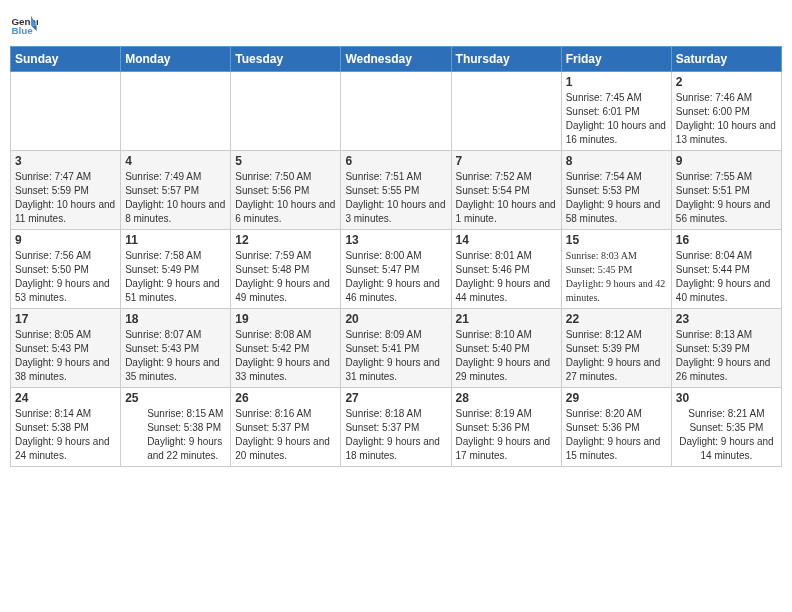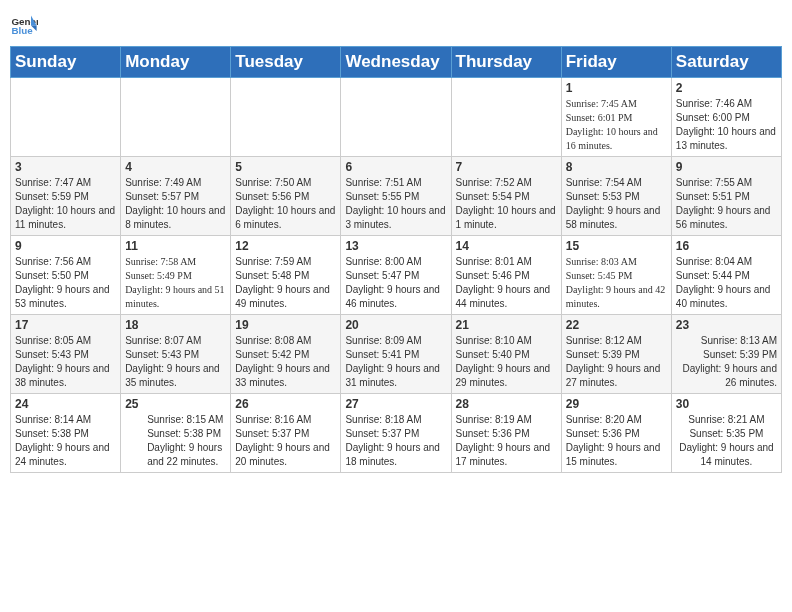--- a/index.html
+++ b/index.html
@@ -38,21 +38,21 @@
       font-size: 16px;
       color: #555;
     }
     .calendar {
       width: 100%;
       border-collapse: collapse;
     }
     .calendar th {
       background: #2e6fba;
       color: #fff;
-      font-size: 17px;
+      font-size: 12px;
       font-weight: bold;
       padding: 5px 4px;
       text-align: left;
       border: 1px solid #5a9fd4;
     }
     .calendar td {
       vertical-align: top;
       border: 1px solid #ccc;
       padding: 3px 4px;
       width: 110px;
@@ -123,21 +123,21 @@
   <tbody id="calendar-body">
 
   <tr class="row-odd">
         <td class="empty-cell"></td>
         <td class="empty-cell"></td>
         <td class="empty-cell"></td>
         <td class="empty-cell"></td>
         <td class="empty-cell"></td>
         <td>
           <div class="day-number">1</div>
-          <div class="day-info" style="white-space: pre-line; font-family: Liberation Serif, serif;">Sunrise: 7:45 AM
+          <div class="day-info" style="white-space: pre-line;">Sunrise: 7:45 AM
 Sunset: 6:01 PM
 Daylight: 10 hours and 16 minutes.</div>
         </td>
         <td>
           <div class="day-number">2</div>
           <div class="day-info" style="white-space: pre-line;">Sunrise: 7:46 AM
 Sunset: 6:00 PM
 Daylight: 10 hours and 13 minutes.</div>
         </td>
       </tr>
@@ -187,21 +187,21 @@
       </tr>
       <tr class="row-odd">
         <td>
           <div class="day-number">9</div>
           <div class="day-info" style="white-space: pre-line;">Sunrise: 7:56 AM
 Sunset: 5:50 PM
 Daylight: 9 hours and 53 minutes.</div>
         </td>
         <td>
           <div class="day-number">11</div>
-          <div class="day-info" style="white-space: pre-line; font-family: Liberation Serif, serif;">Sunrise: 7:58 AM
+          <div class="day-info" style="white-space: pre-line;">Sunrise: 7:58 AM
 Sunset: 5:49 PM
 Daylight: 9 hours and 51 minutes.</div>
         </td>
         <td>
           <div class="day-number">12</div>
           <div class="day-info" style="white-space: pre-line;">Sunrise: 7:59 AM
 Sunset: 5:48 PM
 Daylight: 9 hours and 49 minutes.</div>
         </td>
         <td>
@@ -261,21 +261,21 @@
 Daylight: 9 hours and 29 minutes.</div>
         </td>
         <td>
           <div class="day-number">22</div>
           <div class="day-info" style="white-space: pre-line;">Sunrise: 8:12 AM
 Sunset: 5:39 PM
 Daylight: 9 hours and 27 minutes.</div>
         </td>
         <td>
           <div class="day-number">23</div>
-          <div class="day-info" style="white-space: pre-line; text-align: right;">Sunrise: 8:13 AM
+          <div class="day-info" style="white-space: pre-line;">Sunrise: 8:13 AM
 Sunset: 5:39 PM
 Daylight: 9 hours and 26 minutes.</div>
         </td>
       </tr>
       <tr class="row-odd">
         <td>
           <div class="day-number">24</div>
           <div class="day-info" style="white-space: pre-line;">Sunrise: 8:14 AM
 Sunset: 5:38 PM
 Daylight: 9 hours and 24 minutes.</div>

